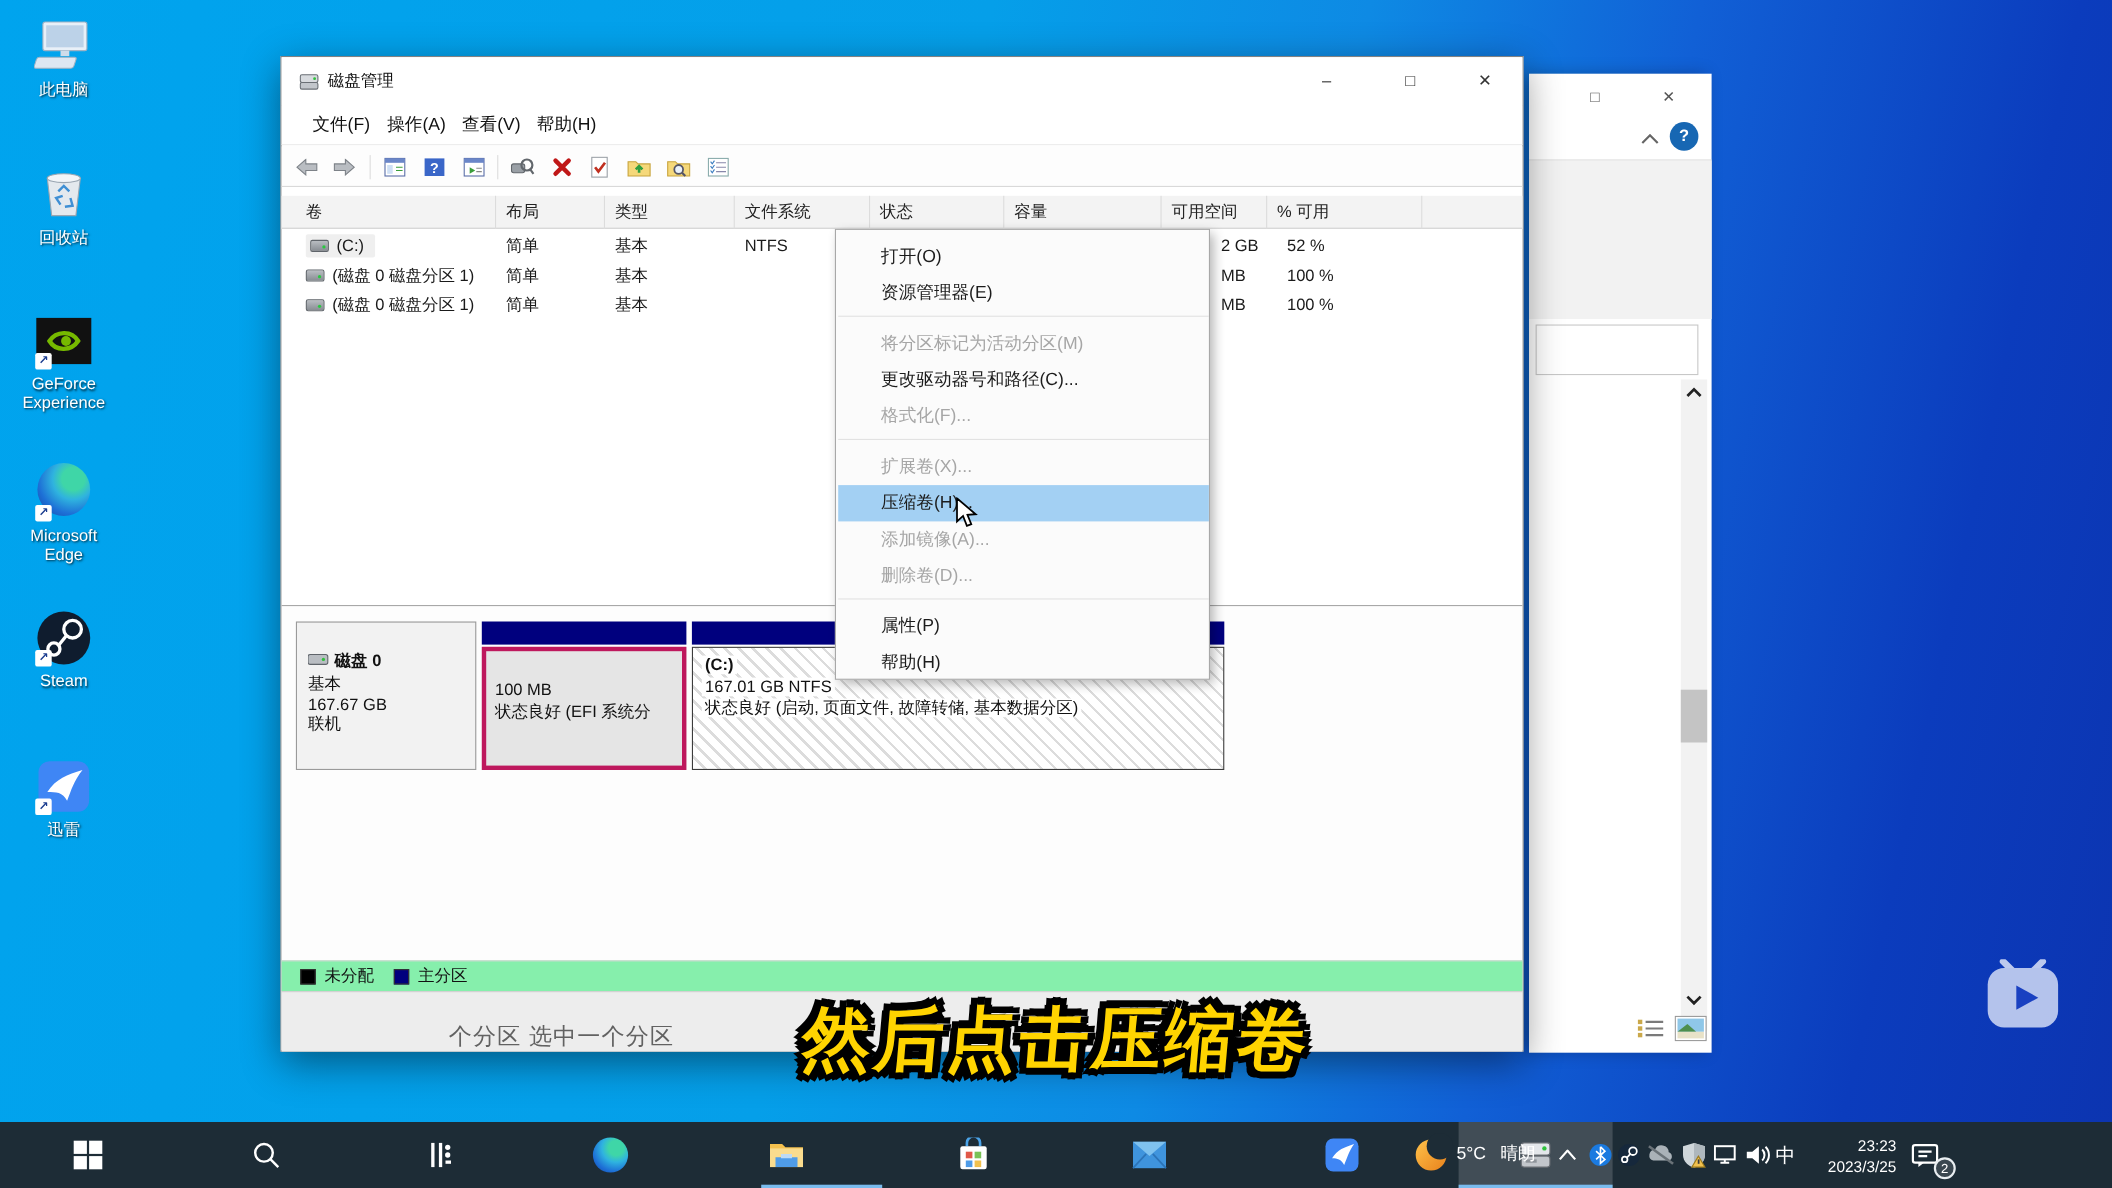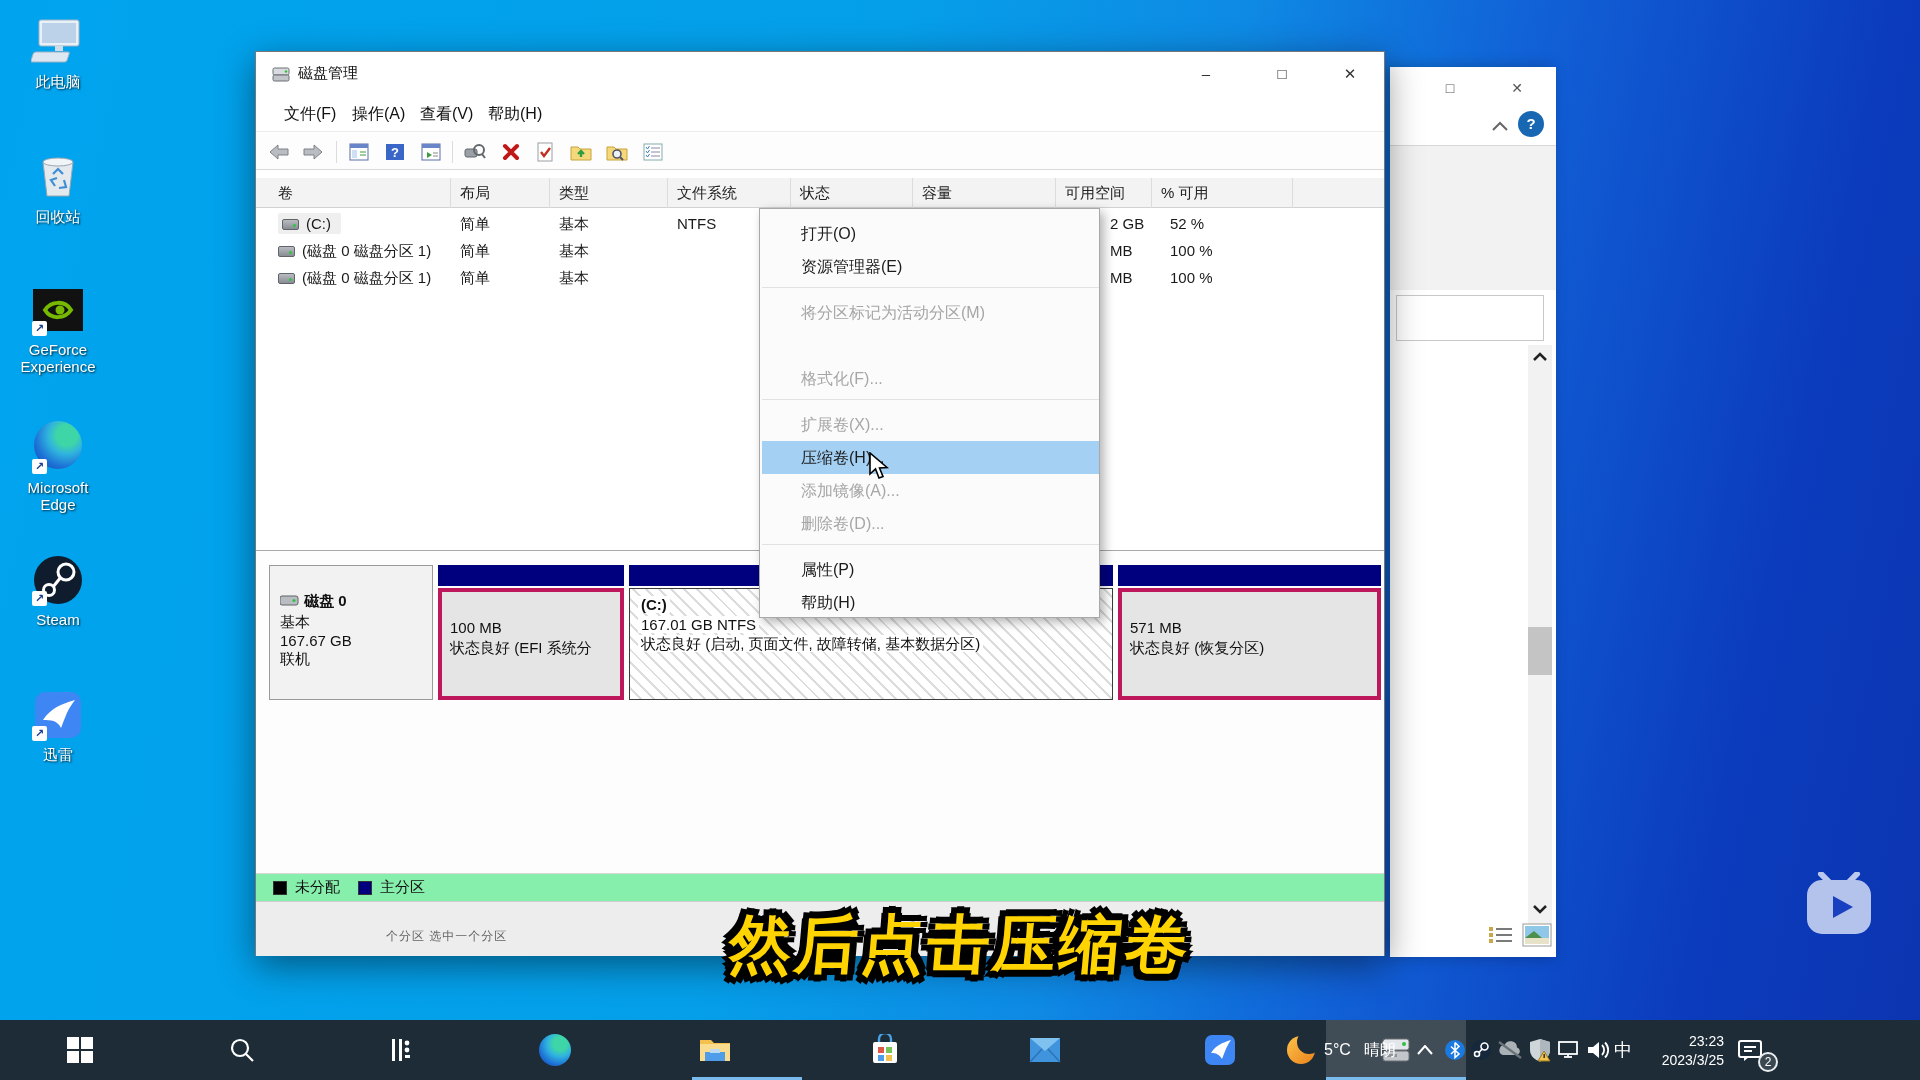--- a/index.html
+++ b/index.html
@@ -68,21 +68,21 @@
   .part { position:absolute; top:14px; height:135px; }
   .part .bar { position:absolute; left:0; top:0; width:100%; height:21px; background:#00007e; }
   .part .body { position:absolute; left:0; top:23px; width:100%; height:112px; background:#e5e5e5;
     border:4px solid #be185d; padding:6px 8px; font-size:15px; color:#111; line-height:1.3; }
   .part .body.hatched { background:repeating-linear-gradient(45deg,#ffffff 0 7px,#dcdcdc 7px 9px); border:1px solid #3c3c3c; }
   .part .pname { font-weight:bold; }
   .legend { position:absolute; left:0; top:322px; width:100%; height:28px; background:#86efac; border-top:1px solid #d8d8d8; }
   .leg-sq { position:absolute; top:7px; width:14px; height:14px; border:1px solid #333; }
   .leg-tx { position:absolute; top:4px; font-size:15px; color:#111; }
   .bottom-strip { position:absolute; left:0; top:350px; width:100%; height:55px; background:#ededed; border-top:1px solid #cfcfcf; }
-  .status-frag { position:absolute; left:130px; top:26px; font-size:12px; color:#4a4a4a; opacity:.85; letter-spacing:1px; }
+  .status-frag { position:absolute; left:152px; top:26px; font-size:21px; color:#4a4a4a; opacity:.85; letter-spacing:1px; }
 
   
   #ctxmenu { position:absolute; left:759px; top:208px; width:341px; height:410px; background:#fbfbfb;
     border:1px solid #a8a8a8; box-shadow:4px 4px 10px rgba(0,0,0,.3); z-index:30; }
   .cm-item { position:absolute; left:2px; width:337px; height:33px; line-height:33px; padding-left:39px;
     font-size:16px; color:#1c1c1c; white-space:nowrap; }
   .cm-item.disabled { color:#a6a6a6; }
   .cm-item.hilite { background:#a3d0f3; }
   .cm-sep { position:absolute; left:2px; width:337px; height:1px; background:#e2e2e2; }
 
@@ -375,47 +375,40 @@
 
       <div class="part" style="left:373px;width:484px">
         <div class="bar"></div>
         <div class="body hatched">
           <div class="pname"><span style="background:#fff;padding:0 3px">(C:)</span></div>
           <div><span style="background:#fff;padding:0 3px">167.01 GB NTFS</span></div>
           <div><span style="background:#fff;padding:0 3px">状态良好 (启动, 页面文件, 故障转储, 基本数据分区)</span></div>
         </div>
       </div>
 
-      <div class="part" style="left:862px;width:263px">
-        <div class="bar"></div>
-        <div class="body">
-          <div style="height:20px"></div>
-          <div>571 MB</div>
-          <div>状态良好 (恢复分区)</div>
-        </div>
-      </div>
 
       <div class="legend">
         <div class="leg-sq" style="left:17px;background:#000"></div>
         <div class="leg-tx" style="left:39px">未分配</div>
         <div class="leg-sq" style="left:102px;background:#00007e"></div>
         <div class="leg-tx" style="left:124px">主分区</div>
       </div>
 
       <div class="bottom-strip">
         <div class="status-frag">个分区    选中一个分区</div>
       </div>
     </div>
   </div>
 
   <div id="ctxmenu">
     <div class="cm-item" style="top:8px">打开(O)</div>
     <div class="cm-item" style="top:41px">资源管理器(E)</div>
     <div class="cm-sep" style="top:78px"></div>
     <div class="cm-item disabled" style="top:87px">将分区标记为活动分区(M)</div>
+    <div class="cm-item" style="top:120px">更改驱动器号和路径(C)...</div>
     <div class="cm-item disabled" style="top:153px">格式化(F)...</div>
     <div class="cm-sep" style="top:190px"></div>
     <div class="cm-item disabled" style="top:199px">扩展卷(X)...</div>
     <div class="cm-item hilite" style="top:232px">压缩卷(H)...</div>
     <div class="cm-item disabled" style="top:265px">添加镜像(A)...</div>
     <div class="cm-item disabled" style="top:298px">删除卷(D)...</div>
     <div class="cm-sep" style="top:335px"></div>
     <div class="cm-item" style="top:344px">属性(P)</div>
     <div class="cm-item" style="top:377px">帮助(H)</div>
   </div>

